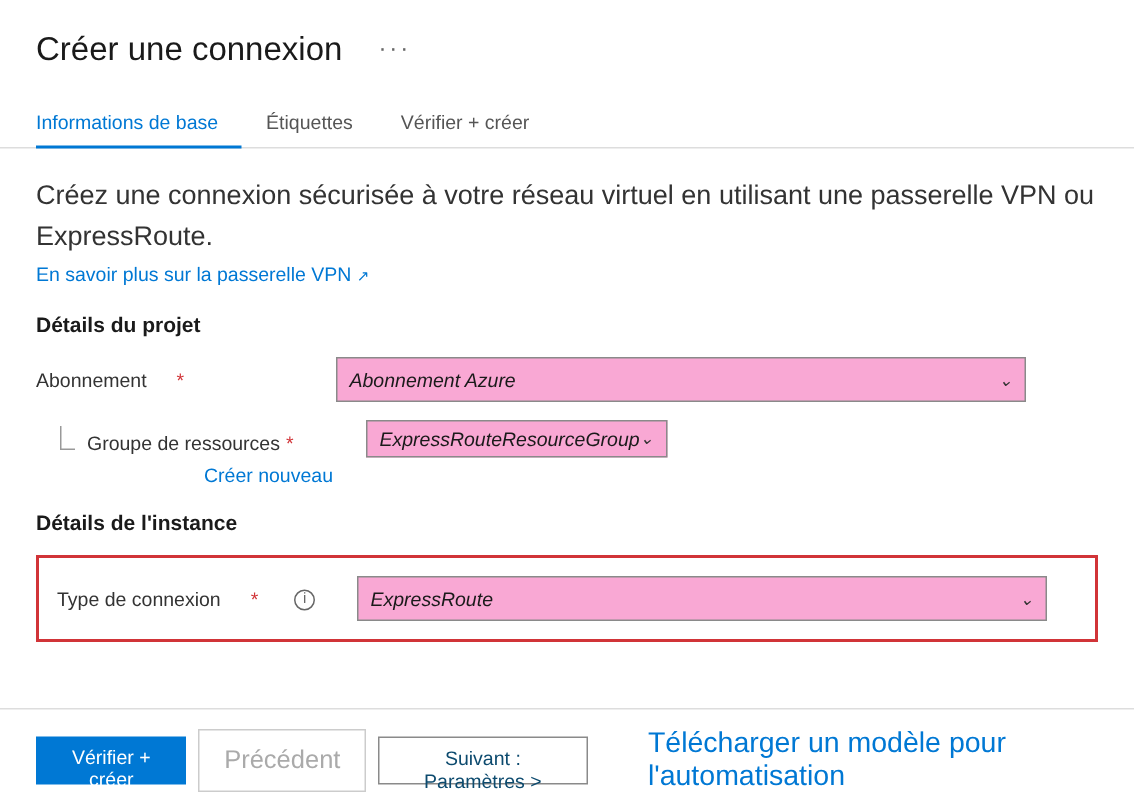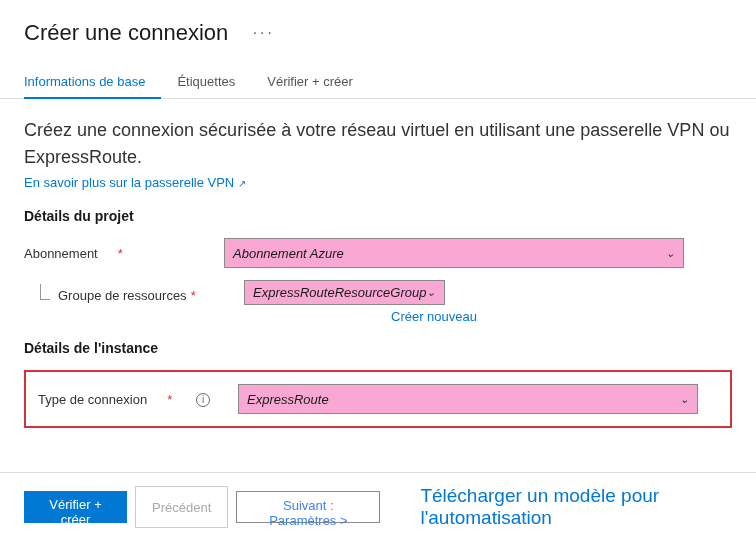--- a/index.html
+++ b/index.html
@@ -198,35 +198,35 @@
       font-size: 13px;
       cursor: pointer;
       height: 32px;
     }
 
     .btn-secondary {
       background: #fff;
       color: #333;
       border: 1px solid #8a8a8a;
       padding: 6px 16px;
-      font-size: 13px;
+      font-size: 17px;
       cursor: pointer;
       height: 42px;
     }
 
     .btn-secondary:disabled,
     .btn-disabled {
       color: #aaa;
       border-color: #ccc;
       cursor: not-allowed;
     }
 
     .btn-next {
       background: #fff;
-      color: #3b82f6;
+      color: #0c4a6e;
       border: 1px solid #8a8a8a;
       padding: 6px 16px;
       font-size: 13px;
       cursor: pointer;
       height: 32px;
     }
 
     .footer-link {
       color: #0078d4;
       text-decoration: none;
@@ -287,21 +287,21 @@
         <span>Groupe de ressources</span>
         <span class="required-star">*</span>
       </div>
       <div style="display:flex; flex-direction:column;padding-left:20px;">
         <div class="select-field">
           <span class="select-value">ExpressRouteResourceGroup</span>
           <span class="chevron-icon">⌄</span>
         </div>
       </div>
     </div>
-    <div style="margin-left: 112px; margin-bottom: 14px; text-align: center;">
+    <div style="margin-left: 112px; margin-bottom: 14px;">
       <a class="link" href="#">
         <span>Créer nouveau</span>
       </a>
     </div>
 
     <div class="section-title">Détails de l'instance</div>
 
     <div class="instance-section-box">
       <div class="instance-field-row">
         <div class="field-label">

